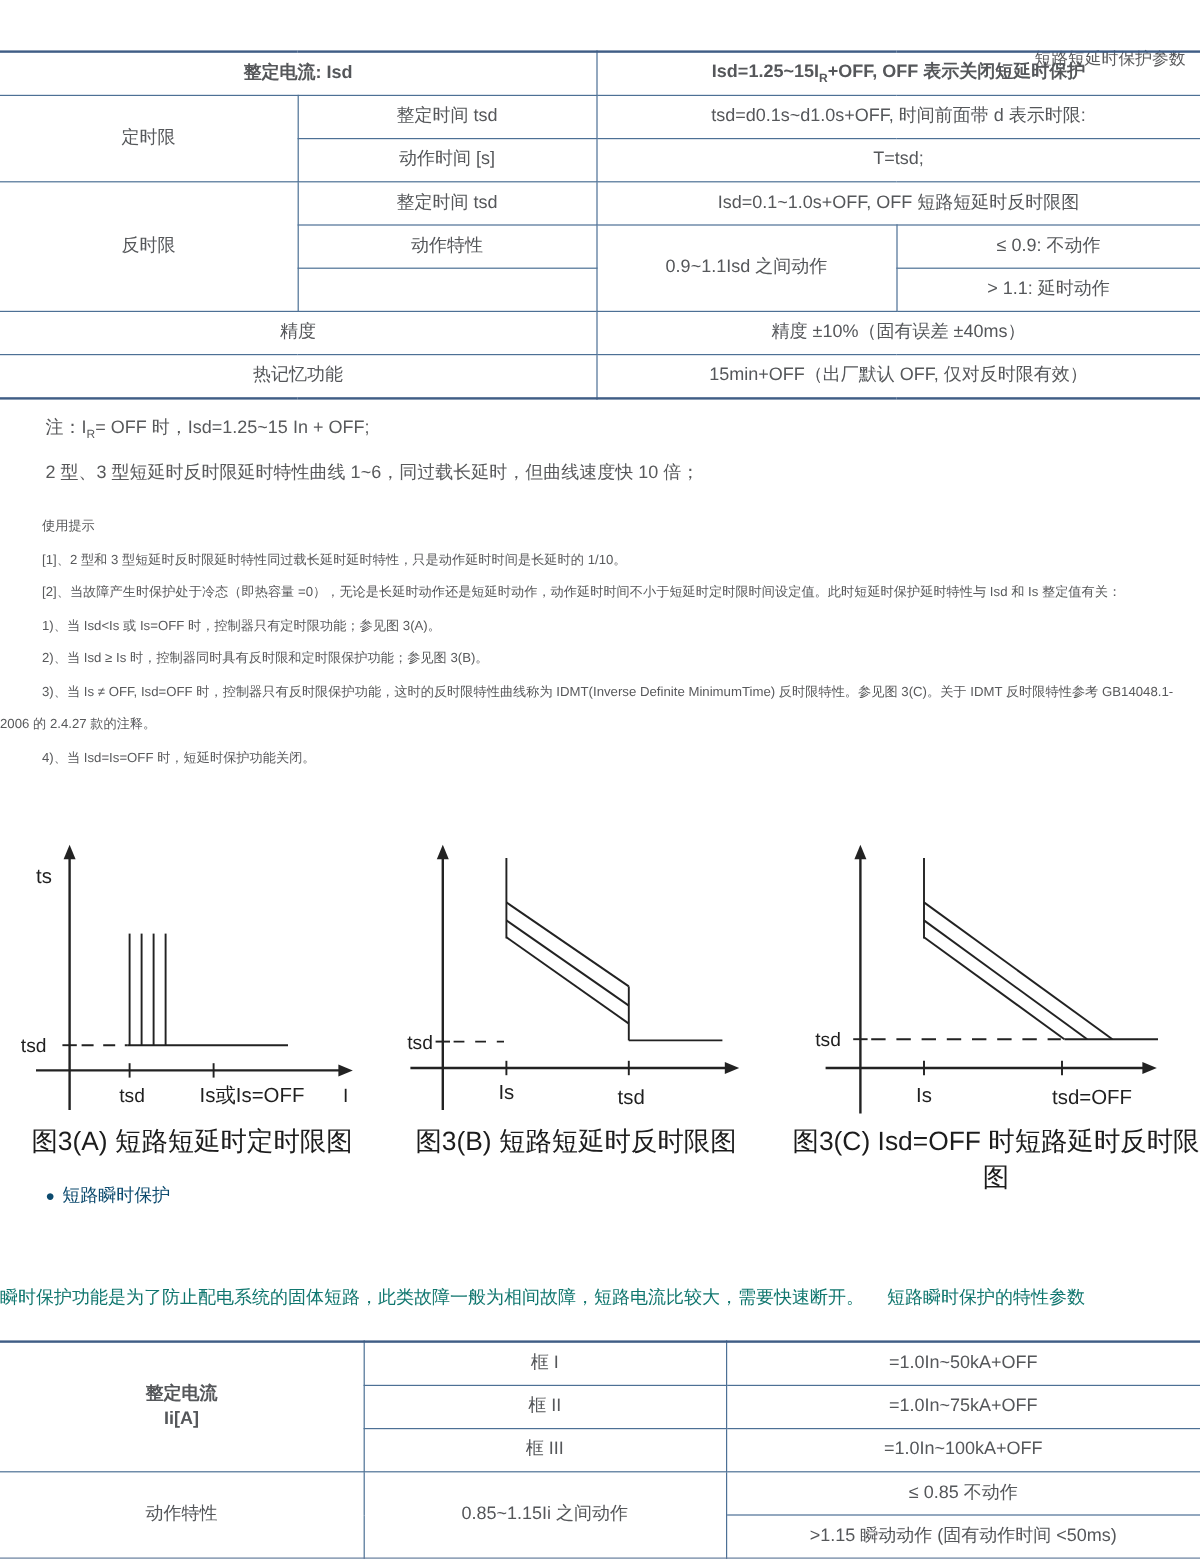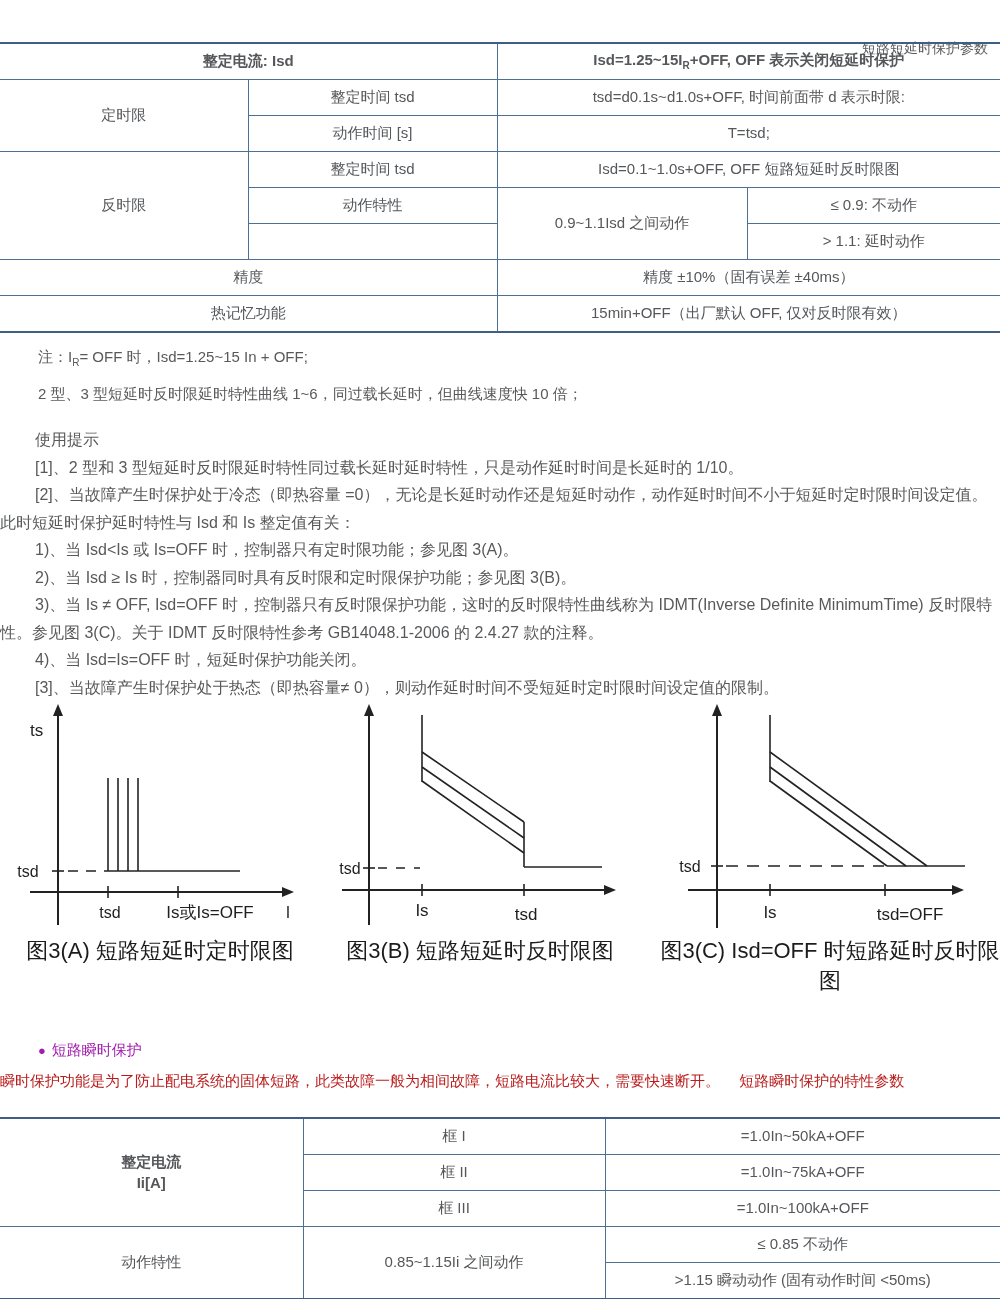--- a/index.html
+++ b/index.html
@@ -12,31 +12,31 @@
   table.sheet td{border:1px solid #4d7095;text-align:center;vertical-align:middle;
                  font-size:15px;color:#55575a;padding:0;height:35px;line-height:1.35;}
   table.sheet td:first-child{border-left:none;}
   table.sheet td:last-child{border-right:none;}
   td.strong{font-weight:600;color:#4d4f52;}
   #tbl1{position:absolute;top:42px;left:0;border-radius:17px;}
   #tbl2{position:absolute;top:1117px;left:0;}
   sub.r{font-size:10px;}
   
   .notes{position:absolute;top:341px;left:38px;font-size:15px;line-height:31px;}
-  .usage{position:absolute;top:426px;left:0;width:1000px;font-size:16px;line-height:27.5px;}
+  .usage{position:absolute;top:426px;left:0;width:1000px;font-size:11px;line-height:27.5px;}
   .usage p{margin:0;text-indent:35px;}
   
   .figs{position:absolute;top:700px;left:0;width:1000px;height:280px;padding-left:20px;}
   .figs svg{position:absolute;top:0;}
   svg text{font-family:"Liberation Sans","DejaVu Sans",sans-serif;fill:#1f1f1f;}
   .cap{position:absolute;top:936px;font-weight:400;font-size:22px;color:#1c1c1c;text-align:center;}
   
-  .sec2-title{position:absolute;top:1041px;left:38px;font-size:15px;color:#a21caf;font-family:Liberation Mono, monospace;}
+  .sec2-title{position:absolute;top:987px;left:38px;font-size:15px;color:#0c4a6e;font-family:Liberation Mono, monospace;}
   .sec2-title .dot{font-size:13px;margin-right:6px;}
-  .sec2-body{position:absolute;top:1072px;left:0;width:1000px;font-size:15px;color:#b91c1c;}
+  .sec2-body{position:absolute;top:1072px;left:0;width:1000px;font-size:15px;color:#0f766e;}
 </style>
 </head>
 <body>
 
 <div class="page">
 
   <div class="hdr">短路短延时保护参数</div>
 
   <table class="sheet" id="tbl1">
     <colgroup>
@@ -90,21 +90,20 @@
   </div>
 
   <div class="usage">
     <p>使用提示</p>
     <p>[1]、2 型和 3 型短延时反时限延时特性同过载长延时延时特性，只是动作延时时间是长延时的 1/10。</p>
     <p>[2]、当故障产生时保护处于冷态（即热容量 =0），无论是长延时动作还是短延时动作，动作延时时间不小于短延时定时限时间设定值。此时短延时保护延时特性与 Isd 和 Is 整定值有关：</p>
     <p>1)、当 Isd&lt;Is 或 Is=OFF 时，控制器只有定时限功能；参见图 3(A)。</p>
     <p>2)、当 Isd ≥ Is 时，控制器同时具有反时限和定时限保护功能；参见图 3(B)。</p>
     <p>3)、当 Is ≠ OFF, Isd=OFF 时，控制器只有反时限保护功能，这时的反时限特性曲线称为 IDMT(Inverse Definite MinimumTime) 反时限特性。参见图 3(C)。关于 IDMT 反时限特性参考 GB14048.1-2006 的 2.4.27 款的注释。</p>
     <p>4)、当 Isd=Is=OFF 时，短延时保护功能关闭。</p>
-    <p>[3]、当故障产生时保护处于热态（即热容量≠ 0），则动作延时时间不受短延时定时限时间设定值的限制。</p>
   </div>
 
   <div class="figs">
 
     <svg style="left:0" width="320" height="235" viewBox="0 0 320 235">
       <g stroke="#222" stroke-width="2" fill="none">
         <line x1="58" y1="12" x2="58" y2="225"></line>
         <line x1="30" y1="192" x2="288" y2="192"></line>
       </g>
       <polygon points="58,4 53,16 63,16" fill="#222"></polygon>

